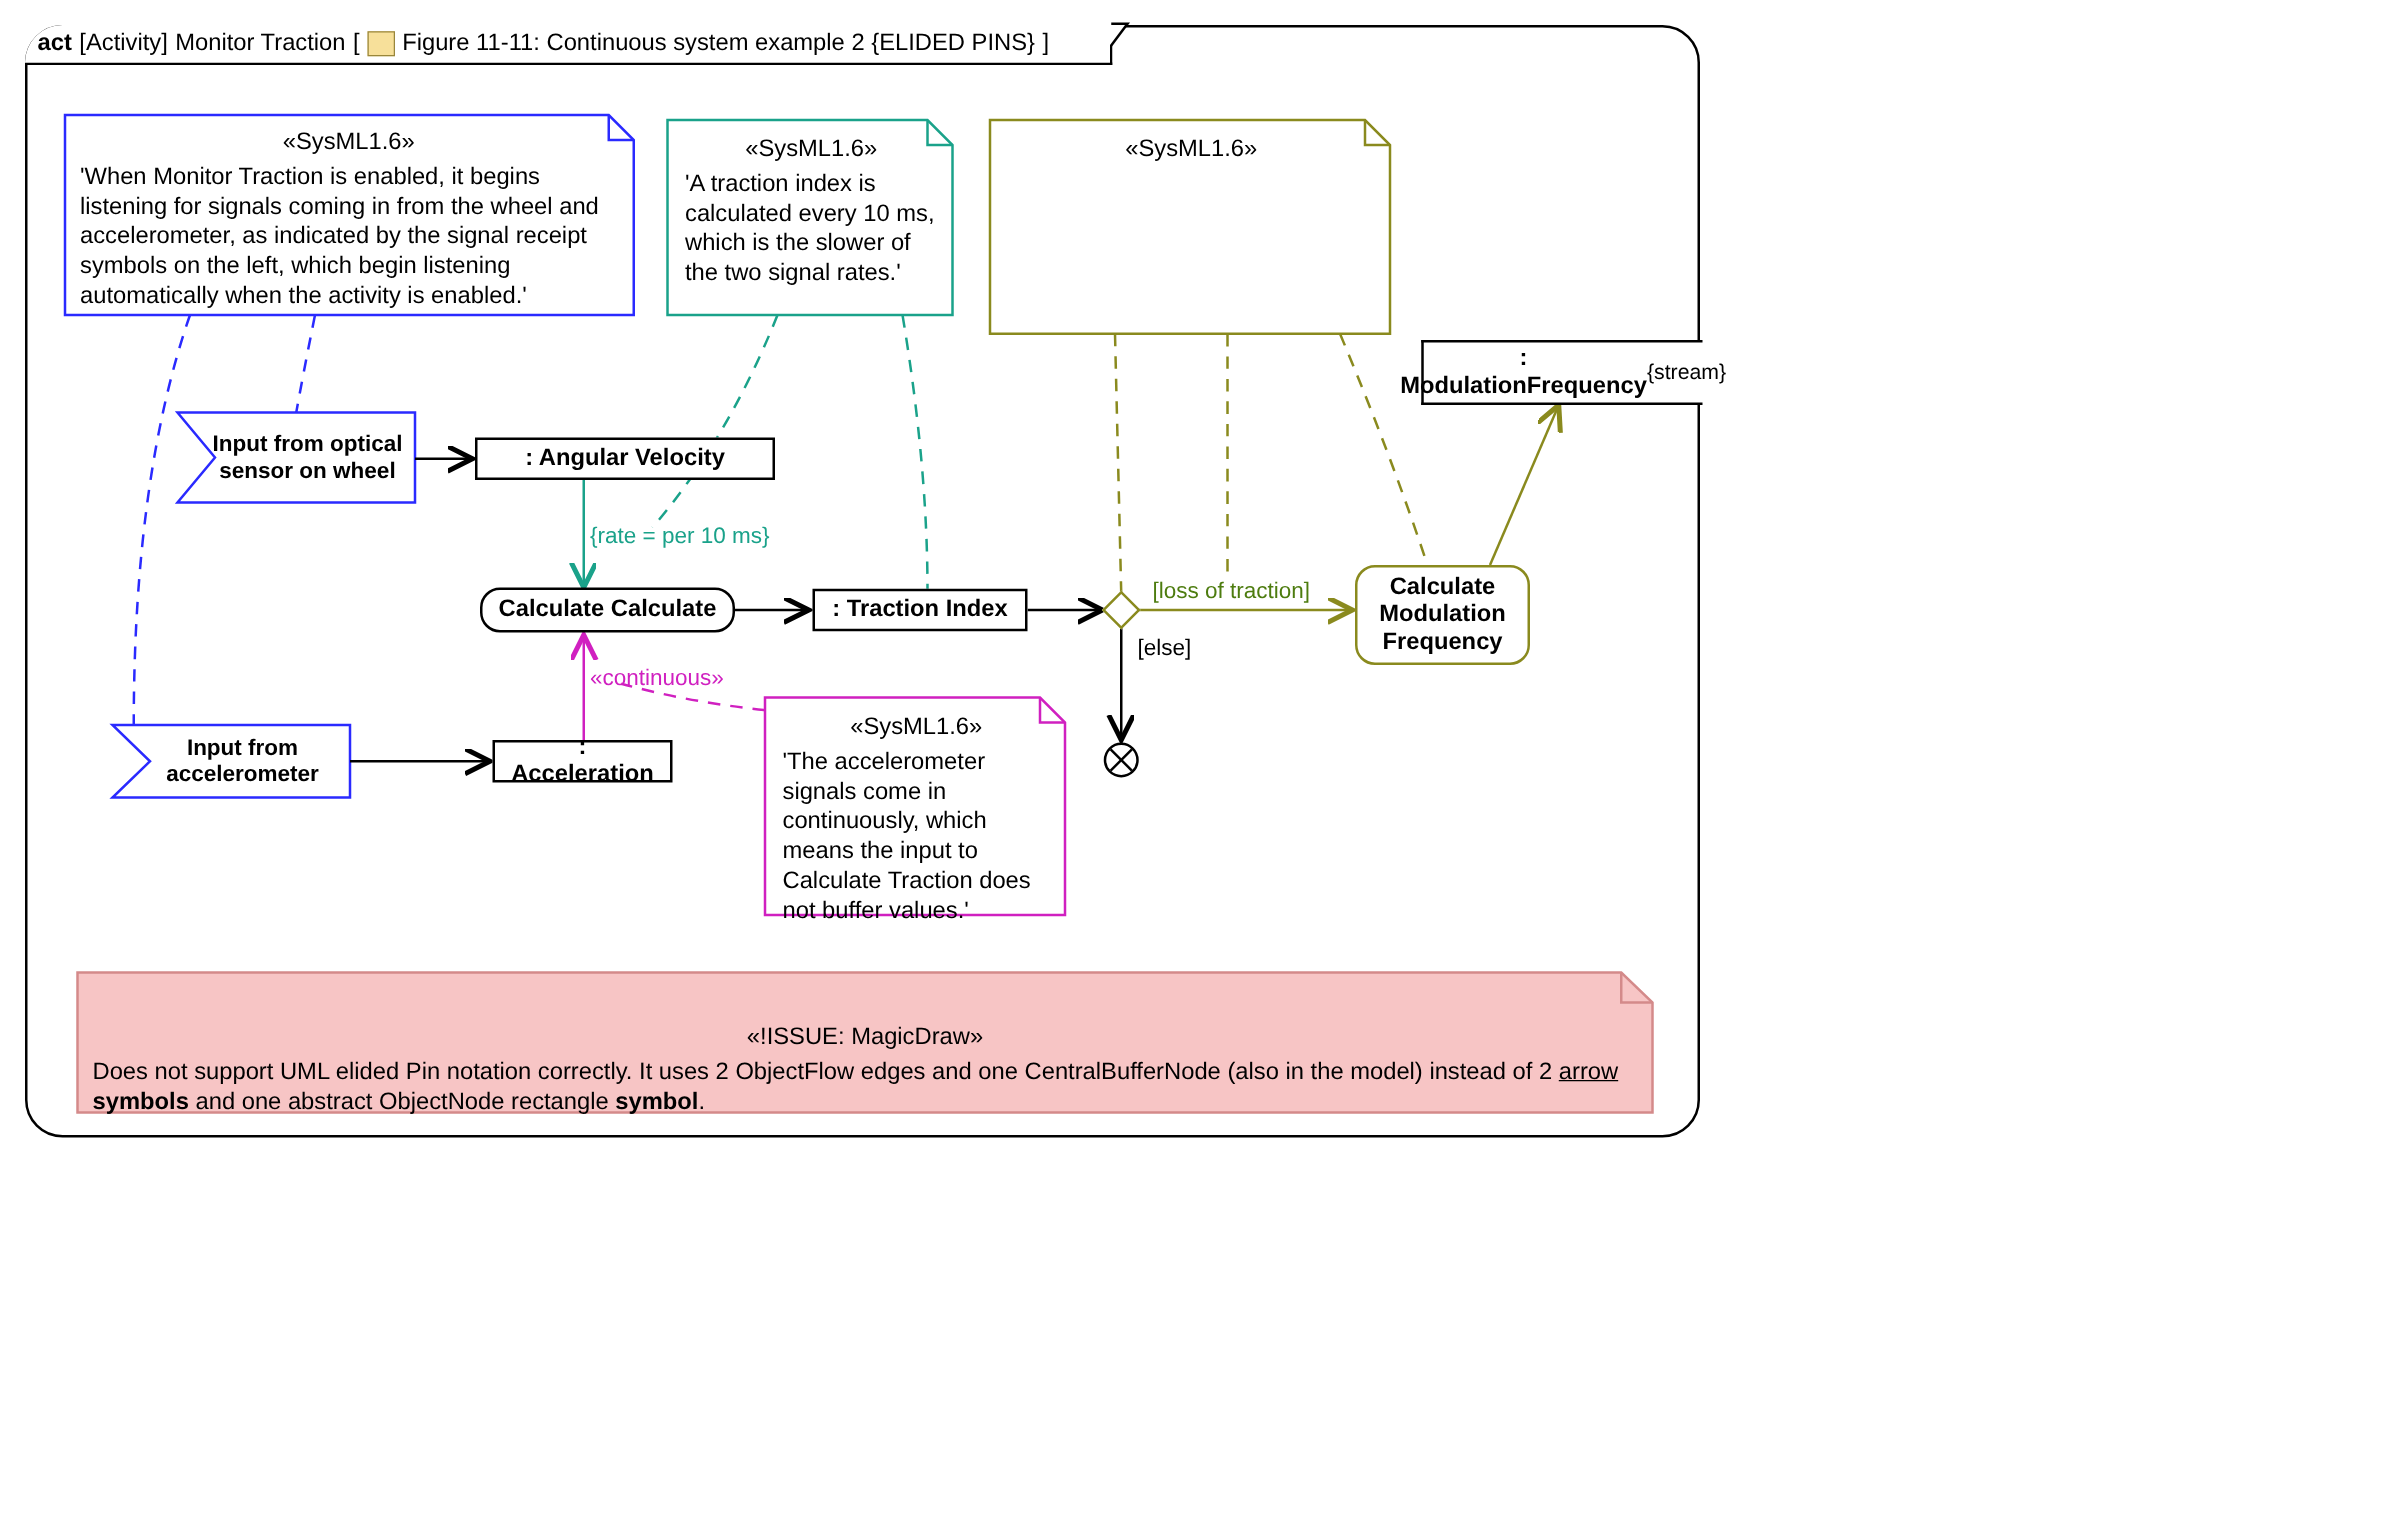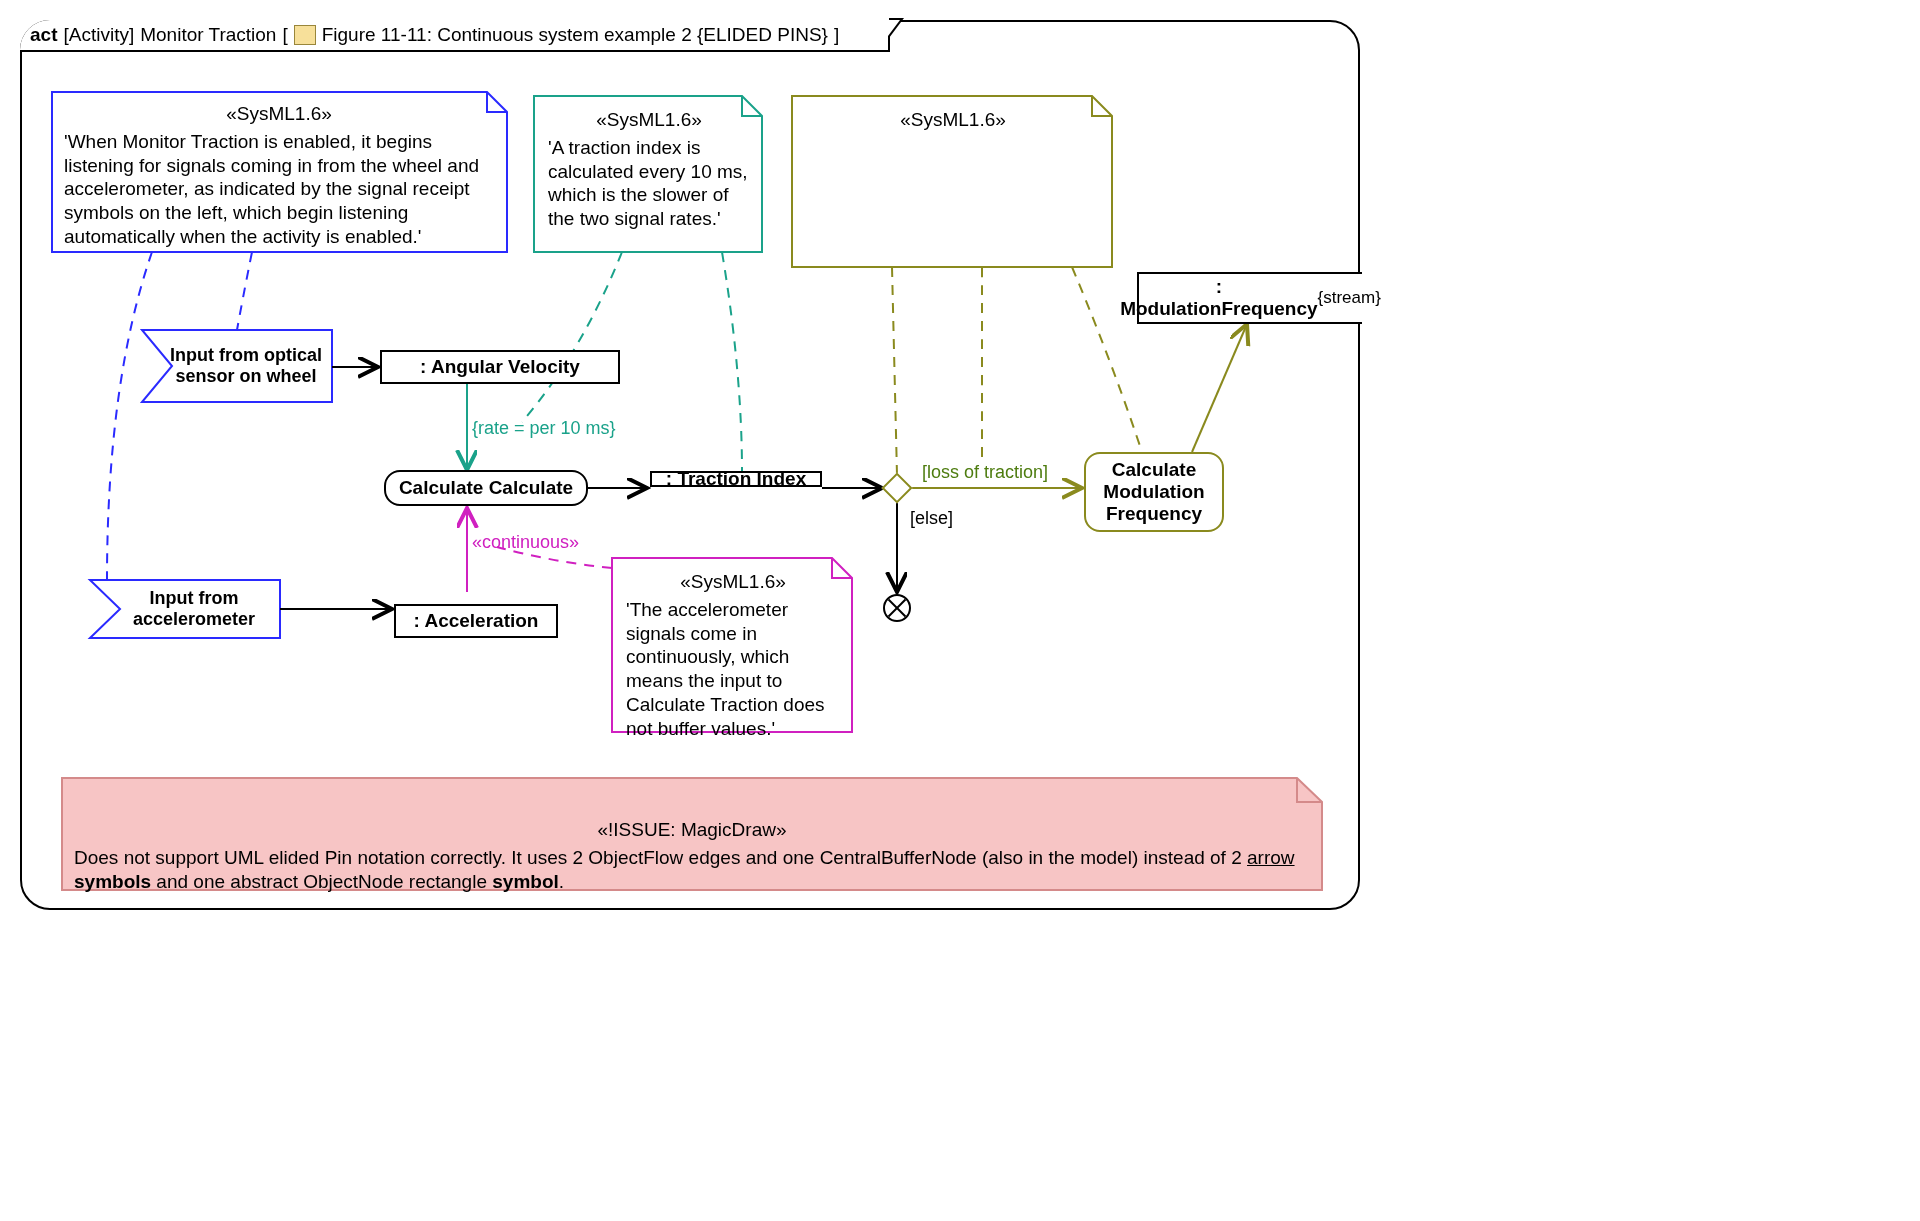--- a/index.html
+++ b/index.html
@@ -274,24 +274,24 @@
   <div class="signal-in" style="left:120px; top:308px; width:190px; height:72px;">
     <span>Input from optical sensor on wheel</span>
   </div>
   <div class="signal-in" style="left:68px; top:558px; width:190px; height:58px;">
     <span>Input from accelerometer</span>
   </div>
 
   <div class="node bold" style="left:358px; top:328px; width:240px; height:34px;">
     <span>: Angular Velocity</span>
   </div>
-  <div class="node bold" style="left:372px; top:570px; width:164px; height:34px;margin-top:12px;">
+  <div class="node bold" style="left:372px; top:570px; width:144px; height:34px;">
     <span>: Acceleration</span>
   </div>
-  <div class="node bold" style="left:628px; top:449px; width:172px; height:16px;">
+  <div class="node bold" style="left:628px; top:449px; width:172px; height:34px;">
     <span>: Traction Index</span>
   </div>
   <div class="node" style="left:1115px; top:250px; width:225px; height:52px; border-right:none;">
     <b>: ModulationFrequency</b>
     <span style="font-size:17px;">{stream}</span>
   </div>
 
   <div class="action" style="left:362px; top:448px; width:204px; height:36px;">
     <span>Calculate Calculate</span>
   </div>

